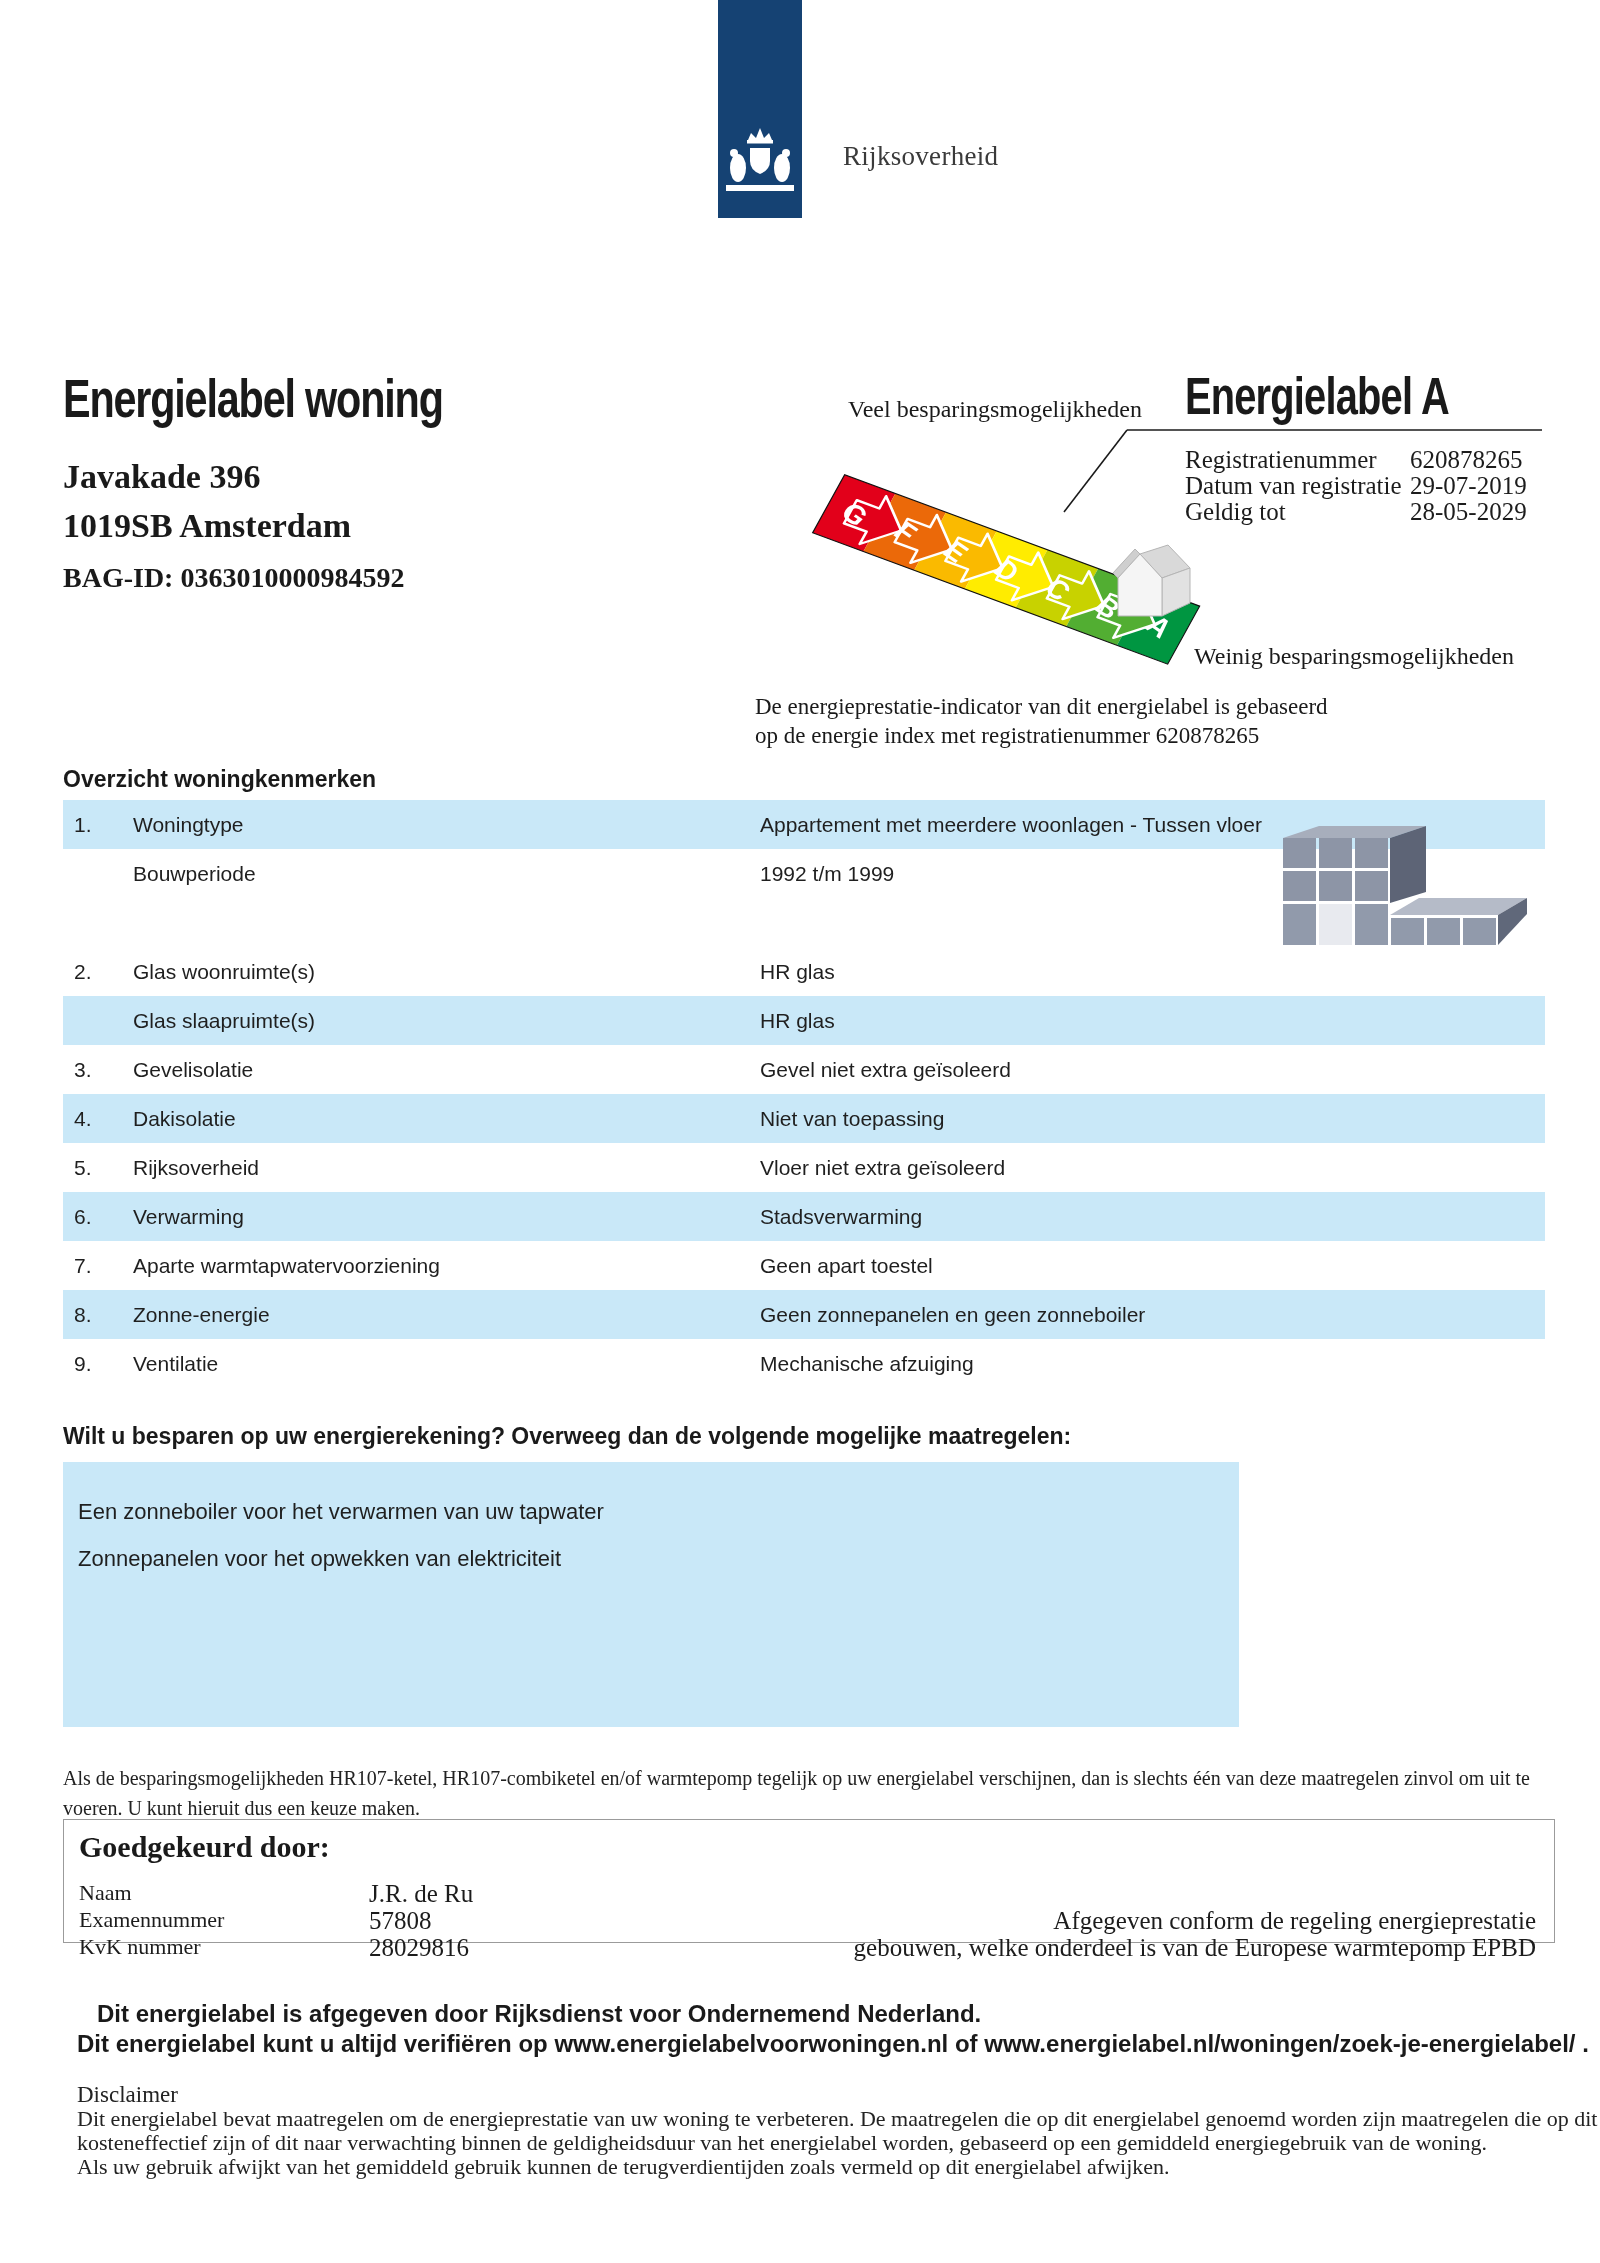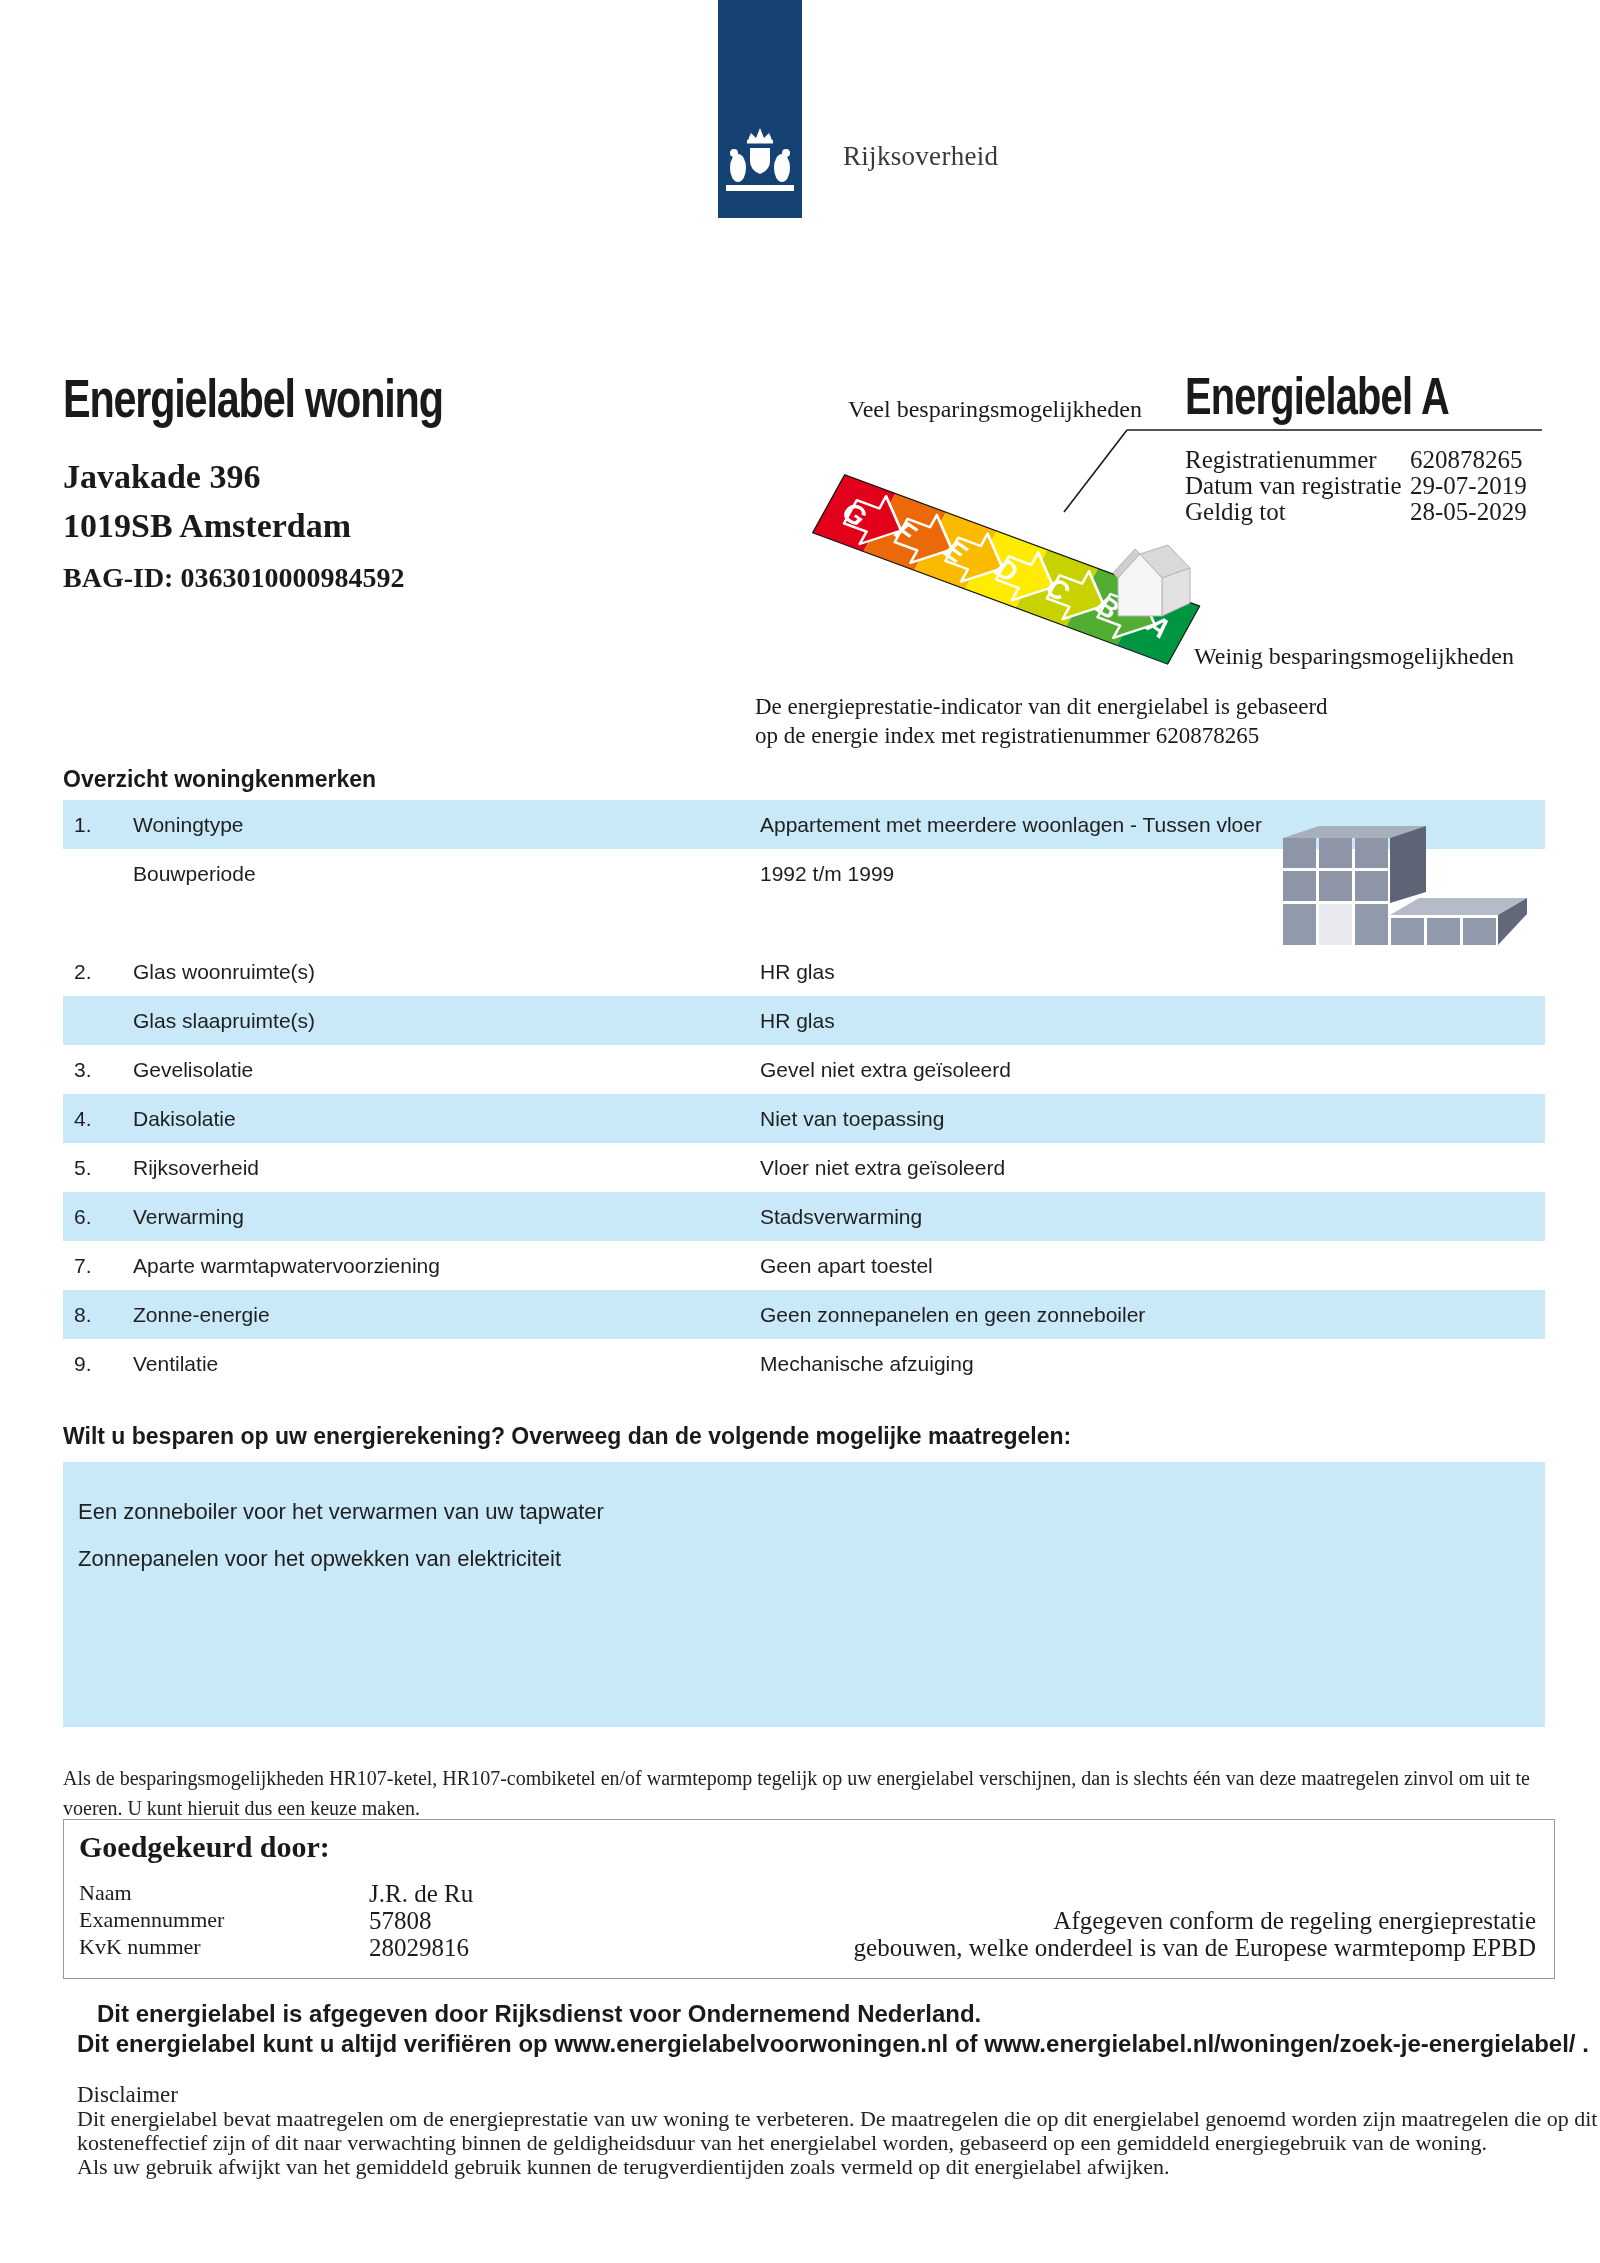--- a/index.html
+++ b/index.html
@@ -30,27 +30,27 @@
   #table-heading{left:63px;top:766px;font-size:23px;font-weight:bold;}
   .trow{left:63px;width:1482px;height:49px;}
   .trow.blue{background:#c9e8f8;}
   .trow span{position:absolute;top:13px;font-size:21px;color:#1f1f1f;white-space:nowrap;}
   .trow .num{left:11px;}
   .trow .lbl{left:70px;}
   .trow .val{left:697px;}
 
   
   #savings-heading{left:63px;top:1423px;font-size:23px;font-weight:bold;}
-  #savings-box{left:63px;top:1462px;width:1482px;height:265px;background:#c9e8f8;}
+  #savings-box{left:63px;top:1462px;width:1176px;height:265px;background:#c9e8f8;}
   .saving-item{position:absolute;left:15px;font-size:22px;color:#1f1f1f;white-space:nowrap;}
   #savings-note{left:63px;top:1763px;width:1482px;font-size:20px;line-height:30px;
                 font-family:"Liberation Serif",serif;color:#222;}
 
   
-  #approval-box{left:63px;top:1819px;width:1492px;height:160px;border:1.5px solid #9b9b9b;
+  #approval-box{left:63px;top:1819px;width:1492px;height:124px;border:1.5px solid #9b9b9b;
                 background:#fff;box-sizing:border-box;}
   #approval-heading{left:15px;top:10px;font-size:30px;font-weight:bold;}
   .ap-label{left:15px;font-size:22px;color:#1c1c1c;}
   .ap-value{left:305px;font-size:25px;color:#1c1c1c;}
   .ap-conform{right:18px;font-size:25px;color:#1c1c1c;text-align:right;white-space:nowrap;}
 
   
   .foot-bold{left:77px;font-size:24px;font-weight:bold;color:#1a1a1a;white-space:nowrap;}
   #disclaimer-heading{left:77px;top:2082px;font-size:23px;color:#232323;}
   .disc-line{left:77px;font-size:22px;color:#232323;white-space:nowrap;}

